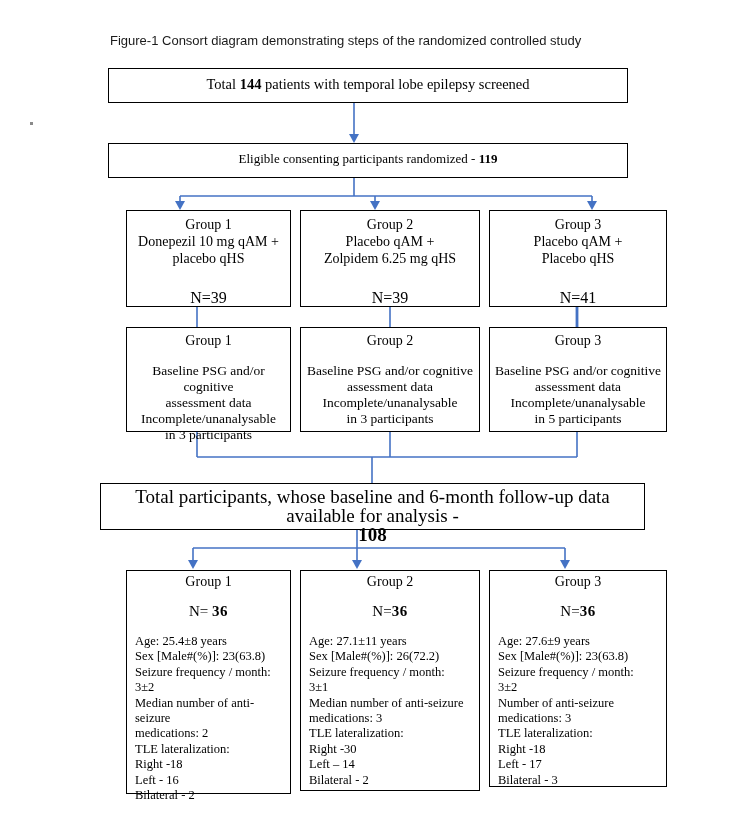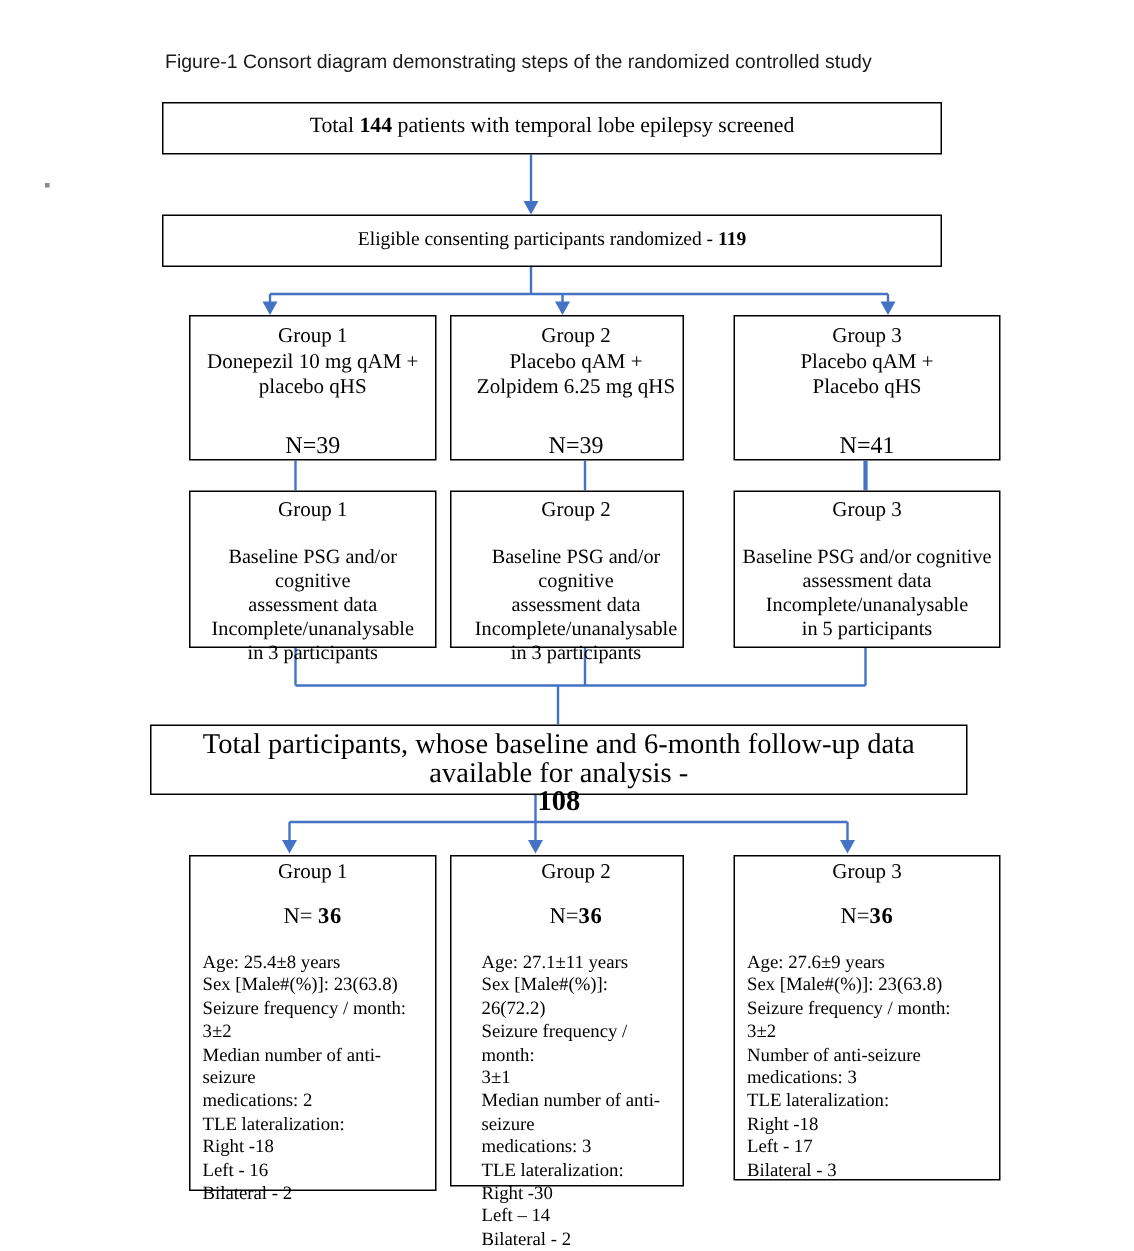--- a/index.html
+++ b/index.html
@@ -31,21 +31,21 @@
     position: absolute;
     border: 1.6px solid var(--border-color);
     background: #fff;
     text-align: center;
   }
   .wide { left: 108px; width: 520px; }
   .screened { top: 68px; height: 35px; font-size: 14.5px; padding-top: 7px; }
   .randomized { top: 143px; height: 35px; font-size: 13px; padding-top: 7px; }
   .total { left: 100px; top: 483px; width: 545px; height: 47px; font-size: 19px; padding-top: 3px; line-height: 19px; }
   .col1 { left: 105px; width: 165px; margin-left: 21px; }
-  .col2 { left: 300px; width: 156px; padding-left: 12px; }
+  .col2 { left: 300px; width: 180px; }
   .col3 { left: 489px; width: 178px; }
   .row1 { top: 210px; height: 97px; font-size: 14px; line-height: 17px; padding-top: 5px; }
   .row2 { top: 327px; height: 105px; font-size: 13.5px; line-height: 16px; padding-top: 5px; }
   .row3-1 { top: 570px; height: 224px; }
   .row3-2 { top: 570px; height: 221px; }
   .row3-3 { top: 570px; height: 217px; }
   .bt { font-size: 14px; }
   .row2 .att-lines { margin-top: 14px; }
   .row1 .nline { margin-top: 22px; font-size: 16px; }
   .row3 .bt { margin-top: 3px; }

